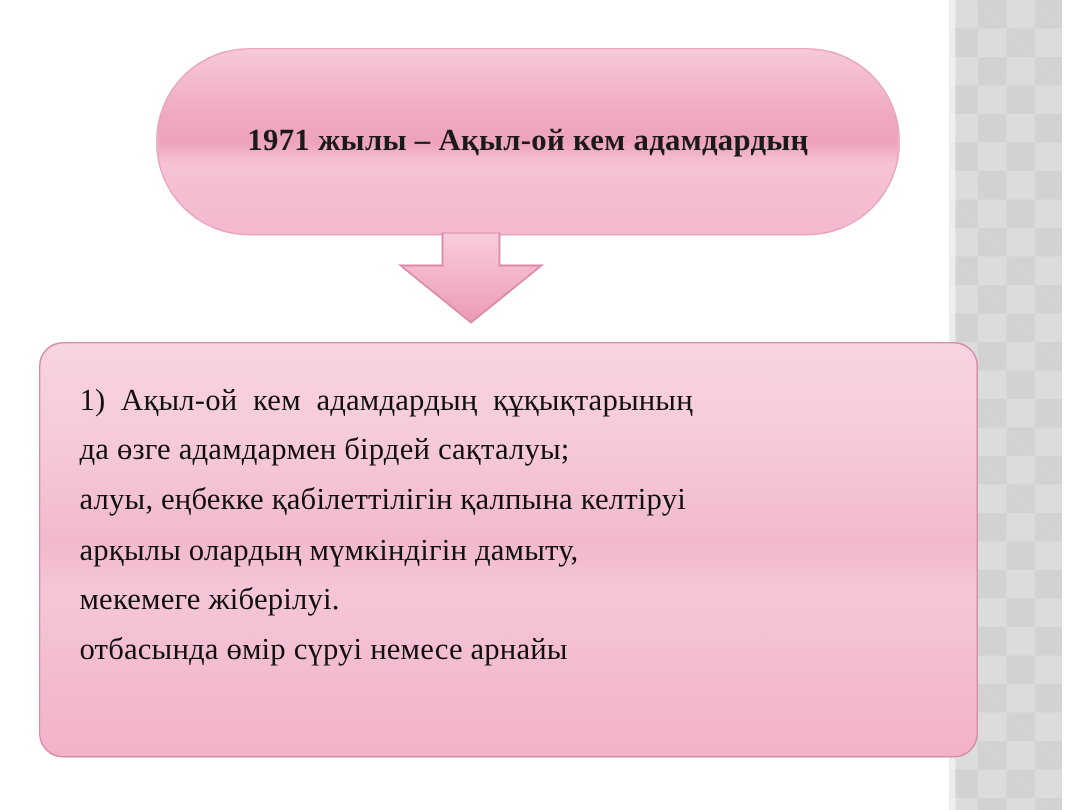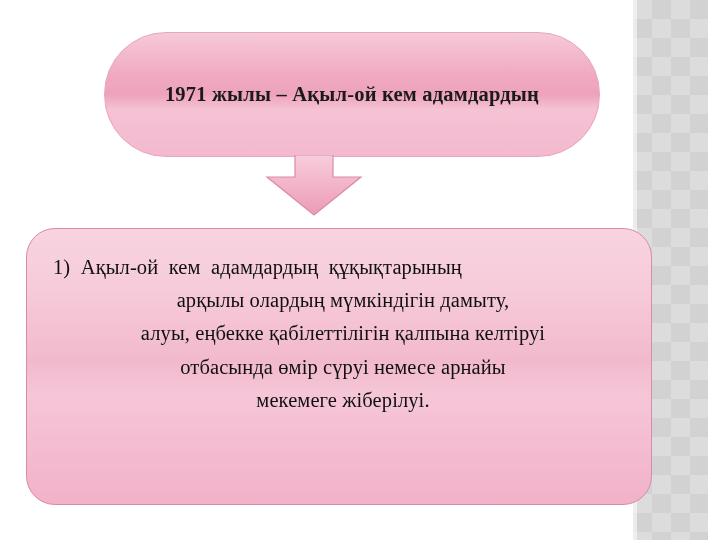--- a/index.html
+++ b/index.html
@@ -77,32 +77,31 @@
     height: 62px;
   }
 
   
   #body-box {
     position: absolute;
     left: 26px;
     top: 228px;
     width: 626px;
     height: 277px;
-    border-radius: 29px;
+    border-radius: 16px;
     border: 1px solid #d98ba8;
     box-sizing: border-box;
     background: linear-gradient(to bottom,
         #f8d3e0 0%,
         #f6cbda 22%,
         #f2b9cd 48%,
         #f5c6d7 60%,
         #f2b2c9 100%);
     padding: 22px 18px 14px 26px;
     overflow: hidden;
-    text-align: center;
   }
   .body-line {
     color: #101010;
     font-size: 20.5px;
     line-height: 1.62;
     white-space: nowrap;
     letter-spacing: 0.1px;
   }
   .body-line.justified {
     display: flex;
@@ -133,19 +132,20 @@
         </linearGradient>
       </defs>
       <polygon points="30,0 68,0 68,22 96,22 49,60 2,22 30,22" fill="url(#arrGrad)" stroke="#d98ba8" stroke-width="1.2"></polygon>
     </svg>
   </div>
 
   <div id="body-box">
     <div class="body-line justified">
       <span>1)  Ақыл-ой  кем  адамдардың  құқықтарының</span>
     </div>
+    <div class="body-line">да  өзге  адамдармен  бірдей  сақталуы;</div>
+    <div class="body-line">алуы,  еңбекке  қабілеттілігін  қалпына  келтіруі</div>
     <div class="body-line">арқылы  олардың  мүмкіндігін  дамыту,</div>
-    <div class="body-line">алуы,  еңбекке  қабілеттілігін  қалпына  келтіруі</div>
+    <div class="body-line">мекемеге  жіберілуі.</div>
     <div class="body-line">отбасында  өмір  сүруі  немесе  арнайы</div>
-    <div class="body-line">мекемеге  жіберілуі.</div>
   </div>
 
 </div>
 
 </body></html>

